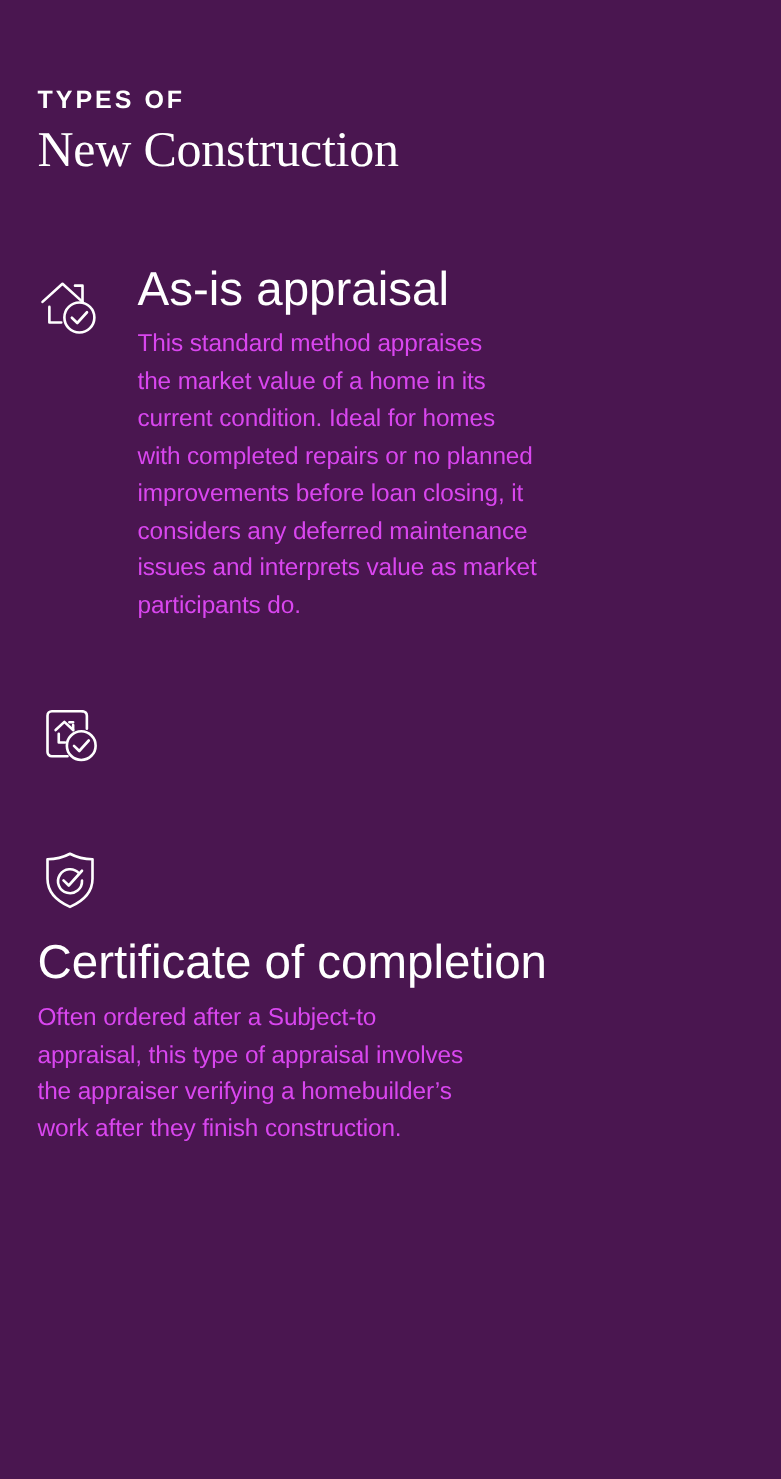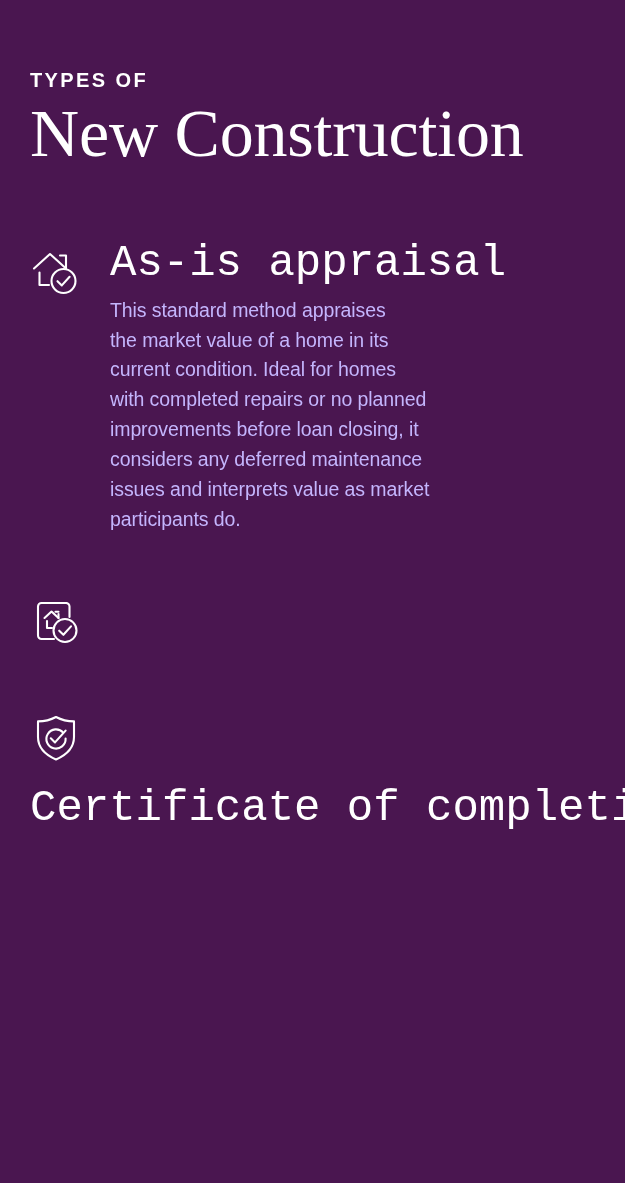--- a/index.html
+++ b/index.html
@@ -30,21 +30,21 @@
     font-size: 20px;
     letter-spacing: 2.4px;
     color: #ffffff;
     line-height: 1.2;
     margin-bottom: 8px;
   }
 
   .title {
     font-family: "Liberation Serif", serif;
     font-weight: normal;
-    font-size: 68px;
+    font-size: 40px;
     line-height: 0.99;
     color: #ffffff;
     letter-spacing: -0.2px;
   }
 
   .title-line { display: block; white-space: nowrap; }
 
   
   .sections {
     margin-top: 72px;
@@ -68,34 +68,34 @@
     width: 52px;
     height: 52px;
   }
 
   .section-body {
     flex: 1 1 auto;
     min-width: 0;
   }
 
   .section-heading {
-    font-family: Liberation Mono, monospace;
+    font-family: Liberation Sans, sans-serif;
     font-weight: normal;
-    font-size: 44px;
+    font-size: 38px;
     line-height: 1.1;
     color: #ffffff;
     margin-bottom: 8px;
     white-space: nowrap;
   }
 
   .section-text {
     font-family: "Liberation Sans", sans-serif;
     font-size: 19.5px;
     line-height: 1.53;
-    color: #c4b5fd;
+    color: #d946ef;
     white-space: pre-line;
     letter-spacing: -0.1px;
   }
 </style>
 </head>
 <body>
 
 <div class="poster">
 
   <div class="header">
@@ -159,17 +159,21 @@
 
           <path d="M26 5 C20 8.2 14 9.4 8 9.4 V25 C8 35.5 15.2 42.8 26 47.5
                    C36.8 42.8 44 35.5 44 25 V9.4 C38 9.4 32 8.2 26 5 Z"></path>
 
           <path d="M33.2 20.6 A9.6 9.6 0 1 0 35.6 26.5"></path>
           <path d="M20.8 26.3 L25 30.4 L35.6 18.6"></path>
         </svg>
       </div>
       <div class="section-body">
         <div class="section-heading">Certificate of completion</div>
+        <div class="section-text">Often ordered after a Subject-to
+appraisal, this type of appraisal involves
+the appraiser verifying a homebuilder’s
+work after they finish construction.</div>
       </div>
     </div>
 
   </div>
 </div>
 
 </body></html>

